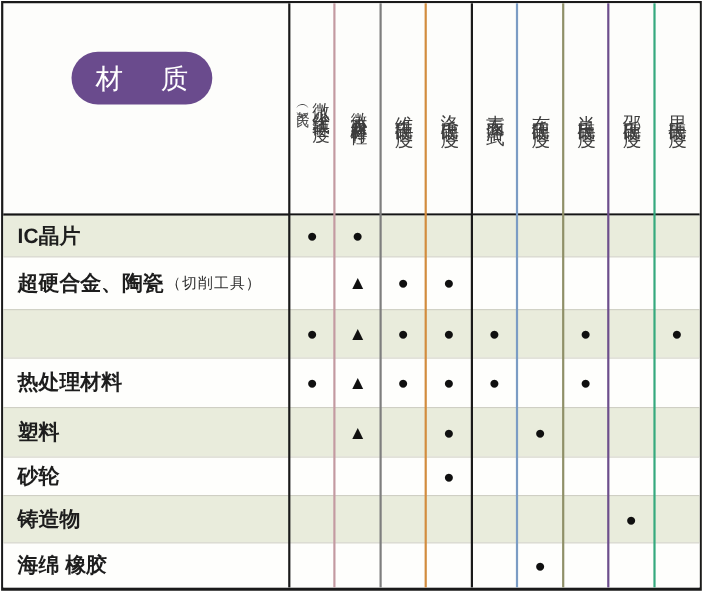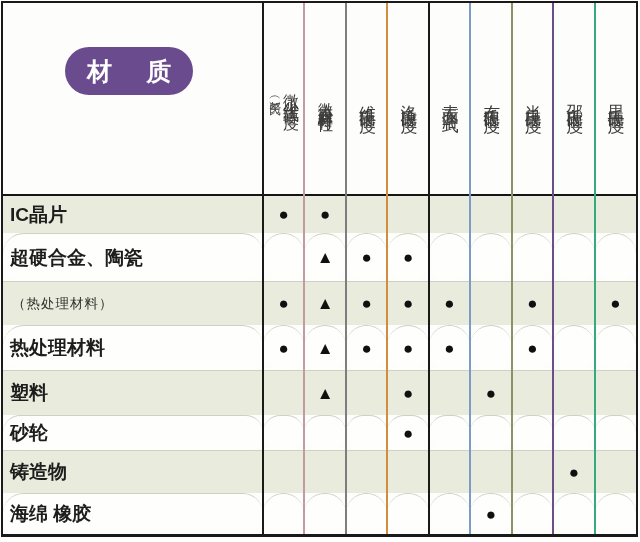--- a/index.html
+++ b/index.html
@@ -35,21 +35,21 @@
     border-bottom:2px solid #151515;
     position:relative;
   }
   .badge{
     position:absolute; left:62px; top:44px;
     width:128px; height:48px;
     background:#6a4b8d;
     border-radius:26px;
     color:#ffffff;
     font-family:"Liberation Serif", serif;
-    font-weight:bold;
+    font-weight:normal;
     font-size:25px;
     letter-spacing:14px;
     display:flex; align-items:center; justify-content:center;
     text-indent:14px;
   }
   .vtext{
     writing-mode:vertical-rl;
     text-orientation:mixed;
     font-family:"Liberation Serif", serif;
     color:#3c3c3c;
@@ -58,35 +58,35 @@
     white-space:nowrap;
   }
   .h0wrap{display:flex; flex-direction:row; align-items:center; gap:1px; margin-top:-12px;}
   .vt-main{font-size:16px;}
   .vt-sub{font-size:12.5px; letter-spacing:1px; color:#4a4a4a;}
   .vt-long{font-size:15px; letter-spacing:2px;}
   .vt-std{font-size:17px;}
   
   .lbl{
     display:flex; align-items:center;
-    padding-left:7px;
+    padding-left:13px;
     font-size:19px; font-weight:600; color:#1d1d1d;
     white-space:nowrap; overflow:hidden;
   }
   .lbl .note{
     font-size:13.5px; font-weight:400; color:#2e2e2e;
     margin-left:2px; letter-spacing:1px;
   }
   .dcell{
     display:flex; align-items:center; justify-content:center;
     font-size:17px; color:#101010;
     line-height:1;
   }
   .band > div{background:#e9ecdc;}
-  .plain > div{background:#fefefc;border-radius:21px;}
+  .plain > div{background:#fefefc;}
   .sep > div{border-top:1px solid #cfcfc4;}
   
   .lines{
     position:absolute; left:260px; right:0; top:0; bottom:0;
     pointer-events:none;
   }
   .vline{
     position:absolute; top:0; bottom:0; width:2px;
     transform:translateX(-1px);
   }
@@ -143,35 +143,35 @@
         <div class="dcell"></div>
         <div class="dcell"></div>
         <div class="dcell"></div>
         <div class="dcell"></div>
         <div class="dcell"></div>
       </div>
 
       <div class="row plain sep">
         <div class="lbl">
             <span>超硬合金、陶瓷</span>
+            <span class="note">（切削工具）</span>
           </div>
         <div class="dcell"></div>
         <div class="dcell">▲</div>
         <div class="dcell">●</div>
         <div class="dcell">●</div>
         <div class="dcell"></div>
         <div class="dcell"></div>
         <div class="dcell"></div>
         <div class="dcell"></div>
         <div class="dcell"></div>
       </div>
 
       <div class="row band sep">
         <div class="lbl">
-            <span class="note">（热处理材料）</span>
           </div>
         <div class="dcell">●</div>
         <div class="dcell">▲</div>
         <div class="dcell">●</div>
         <div class="dcell">●</div>
         <div class="dcell">●</div>
         <div class="dcell"></div>
         <div class="dcell">●</div>
         <div class="dcell"></div>
         <div class="dcell">●</div>

